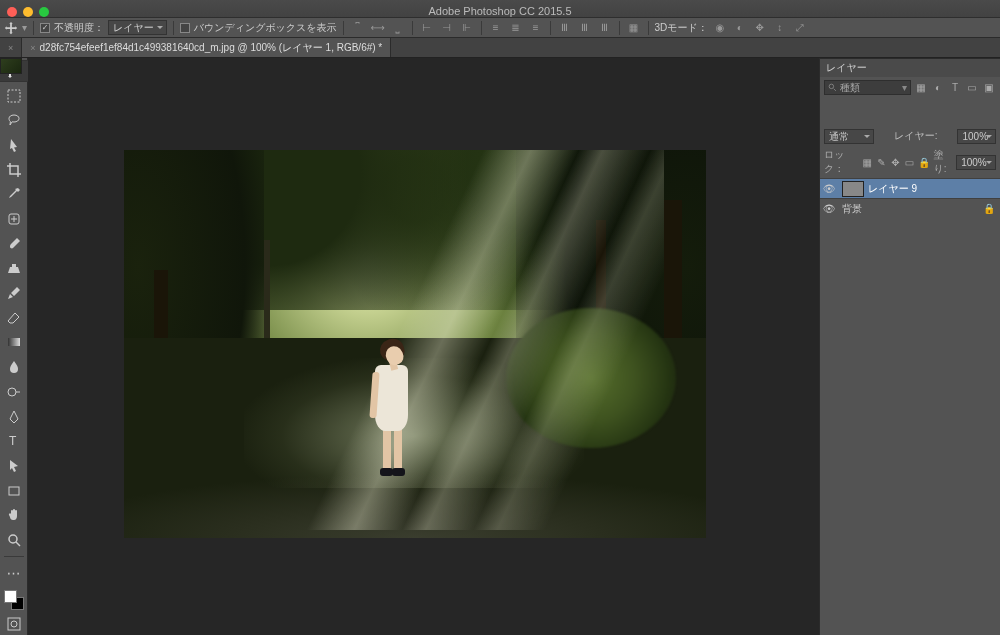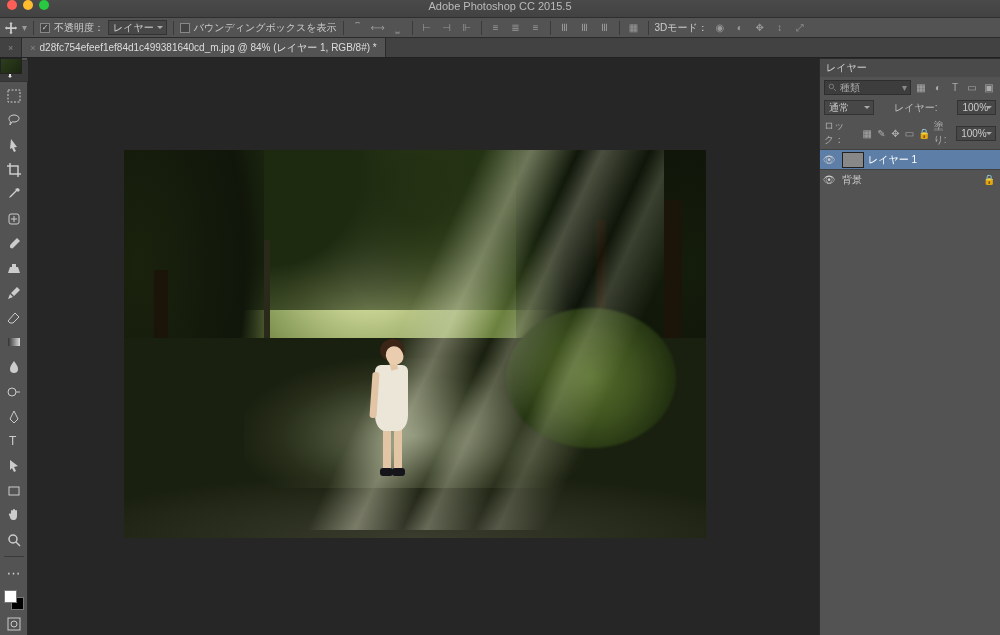--- a/index.html
+++ b/index.html
@@ -1,19 +1,19 @@
 <!DOCTYPE html>
 <html><head>
 <meta charset="utf-8">
 <style>
 * { margin: 0; padding: 0; box-sizing: border-box; font-family: "Hiragino Kaku Gothic Pro", Meiryo, sans-serif; }
 body { width: 1000px; height: 635px; background: #535353; overflow: hidden; color: #ccc; font-size: 10px; }
 
 
-.titlebar { height: 18px; background: linear-gradient(#4a4a4a,#424242); display: flex; align-items: flex-start; position: relative; border-bottom: 1px solid #2e2e2e; }
+.titlebar { height: 18px; background: linear-gradient(#4a4a4a,#424242); display: flex; align-items: flex-end; position: relative; border-bottom: 1px solid #2e2e2e; }
 .traffic { position: absolute; left: 7px; display: flex; gap: 6px; }
 .dot { width: 10px; height: 10px; border-radius: 50%; }
 .dot.r { background: #ff5f57; }
 .dot.y { background: #febc2e; }
 .dot.g { background: #28c840; }
 .title { flex: 1; text-align: center; color: #bbb; font-size: 11px; }
 
 
 .optbar { height: 20px; background: #535353; display: flex; align-items: center; gap: 4px; padding: 0 4px; border-bottom: 1px solid #2b2b2b; font-size: 10px; }
 .optbar .sep { width: 1px; height: 14px; background: #3a3a3a; margin: 0 2px; }
@@ -48,21 +48,21 @@
 .canvaswrap { flex: 1; background: #262626; border-right: 1px solid #2b2b2b; position: relative; }
 .canvas { position: absolute; left: 96px; top: 92px; width: 582px; height: 388px; background: #2a3a20; overflow: hidden; }
 
 
 .right { width: 180px; background: #535353; display: flex; flex-direction: column; }
 .panel { border-top: 1px solid #2b2b2b; }
 .panelhead { height: 18px; display: flex; align-items: center; padding: 0 6px; font-size: 10px; color: #ccc; background: #4a4a4a; }
 .filterrow { display:flex; align-items:center; gap:3px; padding: 3px 4px; }
 .filterrow .srch { flex:1; display:flex; align-items:center; background:#3d3d3d; border:1px solid #2e2e2e; height:15px; padding:0 3px; color:#aaa; gap:3px;}
 .filterrow .fico{ width:14px; height:14px; display:flex;align-items:center;justify-content:center; color:#aaa;}
-.blendrow{ display:flex; align-items:center; padding:2px 4px; gap:20px;}
+.blendrow{ display:flex; padding:2px 4px; gap:20px;margin-top:29px;}
 .blendrow .sel{ flex:1; min-width:50px;}
 .oplabel{color:#bbb;}
 .lockrow{ display:flex; align-items:center; gap:3px; padding:2px 4px; color:#aaa;}
 .lockrow .li{width:13px;height:13px;display:flex;align-items:center;justify-content:center;}
 .layers { }
 .layer { display:flex; align-items:center; height:20px; gap:4px; padding-right:4px; border-top:1px solid #404040;}
 .layer.active{ background:#5d7fa7; color:#fff;}
 .eye{width:18px;display:flex;align-items:center;justify-content:center;color:#ccc;}
 .thumb{width:22px;height:16px;background:#888;border:1px solid #222;}
 .thumb.forest{background:linear-gradient(135deg,#2e3e1e,#1a260f);}
@@ -149,21 +149,21 @@
   <span class="opico">↕</span>
   <span class="opico">⤢</span>
 </div>
 
 <div class="tabbar">
   <div class="tab">
     <span class="x">×</span>
   </div>
   <div class="tab active">
     <span class="x">×</span>
-    <span>d28fc754efeef1ef84d1c499381640cd_m.jpg @ 84% (レイヤー 1, RGB/8#) *</span>
+    <span>d28fc754efeef1ef84d1c499381640cd_m.jpg @ 100% (レイヤー 1, RGB/6#) *</span>
   </div>
 </div>
 
 <div class="main">
 
   <div class="tools">
     <div class="tool sel">
         <svg viewBox="0 0 16 16">
           <path d="M8 1l2 2H9v4h4V6l2 2-2 2V9H9v4h1l-2 2-2-2h1V9H3v1L1 8l2-2v1h4V3H6z" fill="#ddd"></path>
         </svg>
@@ -346,21 +346,21 @@
         <span class="li">✥</span>
         <span class="li">▭</span>
         <span class="li">🔒</span>
         <span style="margin-left:auto">塗り:</span>
         <span class="sel" style="min-width:38px">100%</span>
       </div>
       <div class="layers">
         <div class="layer active">
           <div class="eye">👁</div>
           <div class="thumb"></div>
-          <div class="lname">レイヤー 1</div>
+          <div class="lname">レイヤー 9</div>
         </div>
         <div class="layer">
           <div class="eye">👁</div>
           <div class="thumb forest"></div>
           <div class="lname">背景</div>
           <span style="margin-left:auto;color:#aaa">🔒</span>
         </div>
       </div>
     </div>
   </div>

